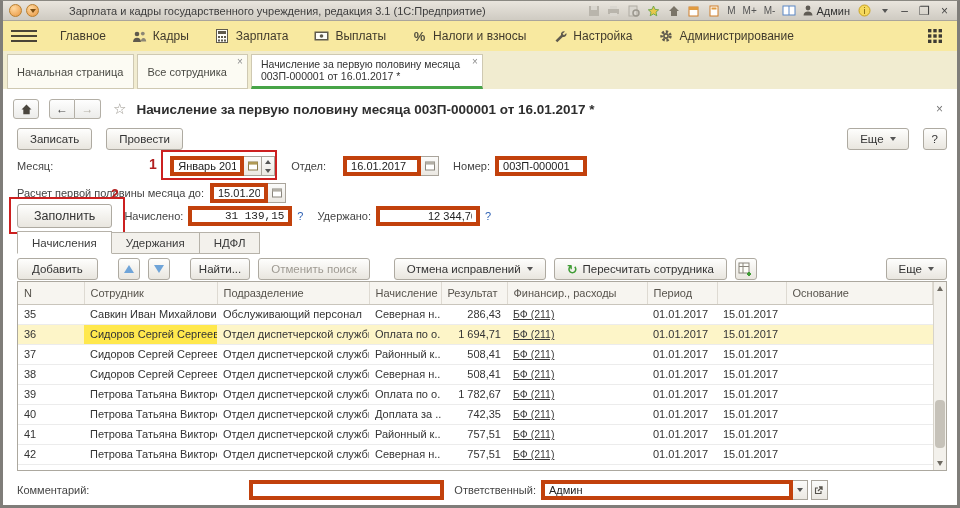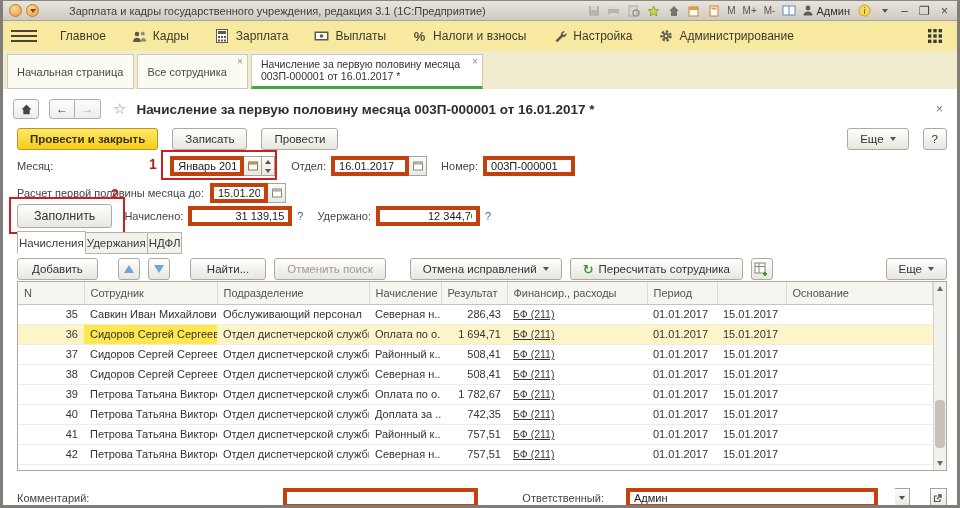--- a/index.html
+++ b/index.html
@@ -82,54 +82,54 @@
   .spin b{ flex:1; display:flex; align-items:center; justify-content:center; }
   .tri-u{ width:0;height:0;border-left:3px solid transparent;border-right:3px solid transparent;border-bottom:4px solid #555;}
   .tri-d{ width:0;height:0;border-left:3px solid transparent;border-right:3px solid transparent;border-top:4px solid #555;}
   .qlink{ color:#2f62b5; margin-left:5px; }
 
   .redbox{ position:absolute; border:2px solid #cc2020; pointer-events:none; }
   .stepnum{ position:absolute; color:#b21f1f; font-weight:bold; font-size:14px; }
 
   
   .sectabs{ position:absolute; top:142px; left:14px; right:10px; height:23px; display:flex; align-items:flex-end; }
-  .stab{ height:22px; display:flex; align-items:center; padding:0 1px; font-size:11.5px; color:#3c3c3c;
+  .stab{ height:22px; display:flex; align-items:center; padding:0 14px; font-size:11.5px; color:#3c3c3c;
     background:#f3f1ec; border:1px solid #b6b2a9; border-left-width:0; }
   .stab:first-child{ border-left-width:1px; }
   .stab.active{ background:#fff; height:23px; border-bottom:1px solid #fff; font-size:11.5px; }
 
   .toolrow{ position:absolute; top:168px; left:14px; right:10px; height:24px; display:flex; align-items:center; gap:8px; }
   .arrbtn{ width:22px; height:22px; display:flex; align-items:center; justify-content:center;
     background:linear-gradient(#fefefd,#e9e6df); border:1px solid #aeaaa1; border-radius:3px; }
   .bigtri-u{ width:0;height:0;border-left:5px solid transparent;border-right:5px solid transparent;border-bottom:8px solid #6fa4d8;}
   .bigtri-d{ width:0;height:0;border-left:5px solid transparent;border-right:5px solid transparent;border-top:8px solid #6fa4d8;}
   .recalc-ic{ color:#3f9c35; font-size:13px; margin-right:5px; font-weight:bold; }
 
   
   .gridwrap{ position:absolute; top:192px; left:14px; right:10px; height:190px;
     border:1px solid #aca89f; background:#fff; }
   table.grid{ border-collapse:collapse; table-layout:fixed; width:calc(100% - 13px); }
   table.grid th{ height:22px; background:#f7f5f0; border-bottom:1px solid #c9c5bc; border-right:1px solid #dedad2;
     font-weight:normal; font-size:11px; color:#57534c; text-align:left; padding:0 6px; overflow:hidden; white-space:nowrap; }
   table.grid td{ height:20px; border-bottom:1px solid #ececec; font-size:11px; color:#333;
     padding:0 6px; overflow:hidden; white-space:nowrap; }
   td.c-num{ text-align:right; }
-  td.c-n{ text-align:right; padding-right:10px; }
+  td.c-n{ text-align:left; padding-right:10px; }
   tr.sel td{ background:#fdf5c8; }
   tr.sel td.c-emp{ background:#ffe84d; }
   .finlink{ text-decoration:underline; color:#3a3a3a; font-size:10.5px; }
 
   .vscroll{ position:absolute; top:0; right:0; bottom:0; width:13px; background:#f3f1ec; border-left:1px solid #d7d3ca; }
   .varrow{ position:absolute; left:0; right:0; height:13px; display:flex; align-items:center; justify-content:center; }
   .vthumb{ position:absolute; left:1px; right:1px; top:118px; height:48px; background:#c6c2b9; border-radius:4px; }
   .strih-u{width:0;height:0;border-left:3.5px solid transparent;border-right:3.5px solid transparent;border-bottom:5px solid #6e6a62;}
   .strih-d{width:0;height:0;border-left:3.5px solid transparent;border-right:3.5px solid transparent;border-top:5px solid #6e6a62;}
 
   
-  .footrow{ position:absolute; top:398px; left:14px; right:10px; height:22px; display:flex; align-items:center;justify-content:space-between; }
+  .footrow{ position:absolute; top:390px; left:14px; right:10px; height:22px; display:flex; align-items:center; }
 </style>
 </head>
 <body>
 
 <div class="window">
 
   <div class="titlebar">
     <span class="roundbtn"></span>
     <span class="roundbtn">
         <span class="tri-d" style="border-top-color:#7a4d12"></span>
@@ -319,21 +319,20 @@
       <span class="navgroup">
         <span class="sqbtn">←</span>
         <span class="sqbtn">→</span>
       </span>
       <span class="fav">☆</span>
       <span class="doc-title">Начисление за первую половину месяца 003П-000001 от 16.01.2017 *</span>
       <span class="form-close">×</span>
     </div>
 
     <div class="btnrow">
-      <span class="btn primary">Провести и закрыть</span>
       <span class="btn">Записать</span>
       <span class="btn">Провести</span>
       <span class="spacer"></span>
       <span class="btn">
           <span>Еще</span>
           <span class="caret"></span>
         </span>
       <span class="btn" style="padding:0 8px">?</span>
     </div>
 
@@ -350,21 +349,21 @@
       <span class="spin">
           <b>
             <span class="tri-u"></span>
           </b>
           <b>
             <span class="tri-d"></span>
           </b>
         </span>
       <span style="width:16px"></span>
       <span class="lbl">Отдел:</span>
-      <input class="inp" style="width: 78px; margin-left: 5px;" value="16.01.2017">
+      <input class="inp" style="width: 78px; margin-left: 17px;" value="16.01.2017">
       <span class="icobtn">
           <svg width="10" height="10">
             <rect x="0.5" y="1" width="9" height="8" fill="#fff" stroke="#8a867d"></rect>
             <rect x="0.5" y="1" width="9" height="2.6" fill="#b2aea5"></rect>
           </svg>
         </span>
       <span style="width:14px"></span>
       <span class="lbl">Номер:</span>
       <input class="inp" style="width: 92px; margin-left: 5px;" value="003П-000001">
     </div>
@@ -379,21 +378,21 @@
             <rect x="0.5" y="1" width="9" height="8" fill="#fff" stroke="#8a867d"></rect>
             <rect x="0.5" y="1" width="9" height="2.6" fill="#b2aea5"></rect>
           </svg>
         </span>
     </div>
 
     <div class="row-abs" style="top:114px;height:26px;">
       <span class="btn" style="height:24px;padding:0 16px;font-size:12.5px">Заполнить</span>
       <span style="width:12px"></span>
       <span class="lbl">Начислено:</span>
-      <input class="inp right" style="width: 104px; margin-left: 5px;" value="31 139,15">
+      <input class="inp right" style="width: 104px; margin-left: 5px; font-family: Liberation Mono, monospace;" value="31 139,15">
       <span class="qlink">?</span>
       <span style="width:14px"></span>
       <span class="lbl">Удержано:</span>
       <input class="inp right" style="width: 104px; margin-left: 5px; padding-left: 48px;" value="12 344,76">
       <span class="qlink">?</span>
     </div>
     <span class="stepnum" style="top:97px;left:108px">2</span>
     <span class="redbox" style="top:108px;left:6px;width:116px;height:37px"></span>
 
     <div class="sectabs">
@@ -405,21 +404,21 @@
     <div class="toolrow">
       <span class="btn" style="padding:0 14px">Добавить</span>
       <span style="width:4px"></span>
       <span class="arrbtn">
           <span class="bigtri-u"></span>
         </span>
       <span class="arrbtn">
           <span class="bigtri-d"></span>
         </span>
       <span style="width:4px"></span>
-      <span class="btn" style="padding:0 16px">Найти...</span>
+      <span class="btn" style="padding:0 8px">Найти...</span>
       <span class="btn disabled">Отменить поиск</span>
       <span style="width:8px"></span>
       <span class="btn">
           <span>Отмена исправлений</span>
           <span class="caret"></span>
         </span>
       <span class="btn">
           <span class="recalc-ic">↻</span>
           <span>Пересчитать сотрудника</span>
         </span>

